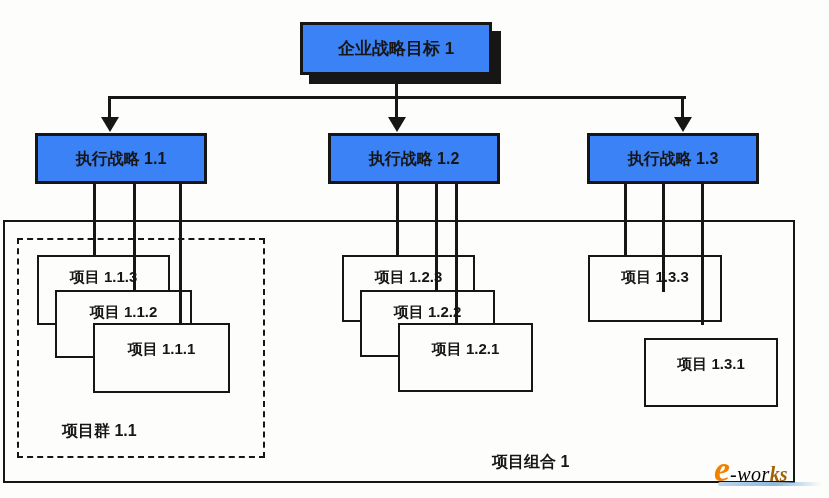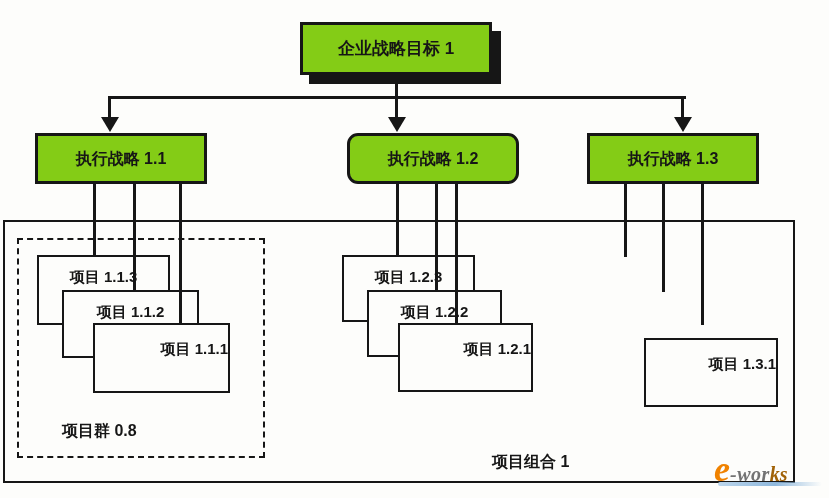--- a/index.html
+++ b/index.html
@@ -1,54 +1,54 @@
 <!DOCTYPE html>
 <html><head>
 <meta charset="utf-8">
 <style>
   html,body{margin:0;padding:0;background:#ffffff;}
   .canvas{position:relative;width:829px;height:498px;background:#fdfdfb;overflow:hidden;
           font-family:"Liberation Sans","DejaVu Sans",sans-serif;color:#161616;}
 
   
-  .node{position:absolute;border:3px solid #161616;background:#84cc16;font-weight:700;
+  .node{position:absolute;border:3px solid #161616;background:#3b82f6;font-weight:700;
         text-align:center;z-index:5;}
   .goal{left:300px;top:22px;width:186px;height:47px;line-height:47px;font-size:17px;
         box-shadow:9px 9px 0 #161616;}
   .strategy{width:166px;height:45px;line-height:45px;font-size:16px;}
-  .s1{left:35px;top:133px;} .s2{left:347px;top:133px;border-radius:11px;} .s3{left:587px;top:133px;}
+  .s1{left:35px;top:133px;} .s2{left:328px;top:133px;} .s3{left:587px;top:133px;}
 
   
   .lv{position:absolute;width:3px;background:#161616;z-index:4;}
   .lh{position:absolute;height:3px;background:#161616;z-index:4;}
   .arrowhead{position:absolute;width:0;height:0;border-left:9px solid transparent;
              border-right:9px solid transparent;border-top:15px solid #161616;z-index:4;}
 
   
   .outer{position:absolute;left:3px;top:220px;width:788px;height:259px;
          border:2px solid #161616;z-index:0;}
   .dashed{position:absolute;left:17px;top:238px;width:244px;height:216px;
           border:2px dashed #161616;z-index:0;}
 
   
   .proj{position:absolute;border:2px solid #161616;background:#fdfdfb;font-weight:700;
         font-size:15px;text-align:center;}
   .proj span{display:block;margin-top:11px;}
   .proj.front span{margin-top:15px;}
-  .z1{z-index:1;} .z2{z-index:2;margin-left:7px;} .z3{z-index:3;text-align:right;}
+  .z1{z-index:1;} .z2{z-index:2;} .z3{z-index:3;}
 
   .caption{position:absolute;font-weight:700;font-size:16px;z-index:6;}
 
   
   .logo{position:absolute;left:714px;top:448px;width:115px;height:46px;z-index:10;
         white-space:nowrap;}
   .logo-e{font-family:"Liberation Serif","DejaVu Serif",serif;font-style:italic;
           font-weight:700;font-size:36px;color:#f08200;}
   .logo-mid{font-family:"Liberation Serif","DejaVu Serif",serif;font-style:italic;
-            font-weight:700;font-size:20px;color:#737373;letter-spacing:.5px;}
+            font-weight:400;font-size:20px;color:#000000;letter-spacing:.5px;}
   .logo-accent{font-family:"Liberation Serif","DejaVu Serif",serif;font-style:italic;
                font-weight:700;font-size:20px;color:#a16207;}
   .logo-swoosh{position:absolute;left:4px;top:34px;width:104px;height:4px;border-radius:2px;
                background:linear-gradient(90deg,#bcd6ec,#8fb8dc 55%,rgba(255,255,255,0));}
 </style>
 </head>
 <body>
 
 <div class="canvas">
 
@@ -96,25 +96,28 @@
   <div class="proj z1" style="left:342px;top:255px;width:129px;height:63px;">
       <span>项目 1.2.3</span>
     </div>
   <div class="proj z2" style="left:360px;top:290px;width:131px;height:63px;">
       <span>项目 1.2.2</span>
     </div>
   <div class="proj z3 front" style="left:398px;top:323px;width:131px;height:65px;">
       <span>项目 1.2.1</span>
     </div>
 
+  <div class="proj z1" style="left:588px;top:255px;width:130px;height:63px;">
+      <span>项目 1.3.3</span>
+    </div>
   <div class="proj z3 front" style="left:644px;top:338px;width:130px;height:65px;">
       <span>项目 1.3.1</span>
     </div>
 
-  <div class="caption" style="left:62px;top:421px;">项目群 0.8</div>
+  <div class="caption" style="left:62px;top:421px;">项目群 1.1</div>
   <div class="caption" style="left:492px;top:436px;margin-top:16px;">项目组合 1</div>
 
   <div class="logo">
     <span class="logo-e">e</span><span class="logo-mid">-wor</span><span class="logo-accent">ks</span>
     <div class="logo-swoosh"></div>
   </div>
 
 </div>
 
 </body></html>

